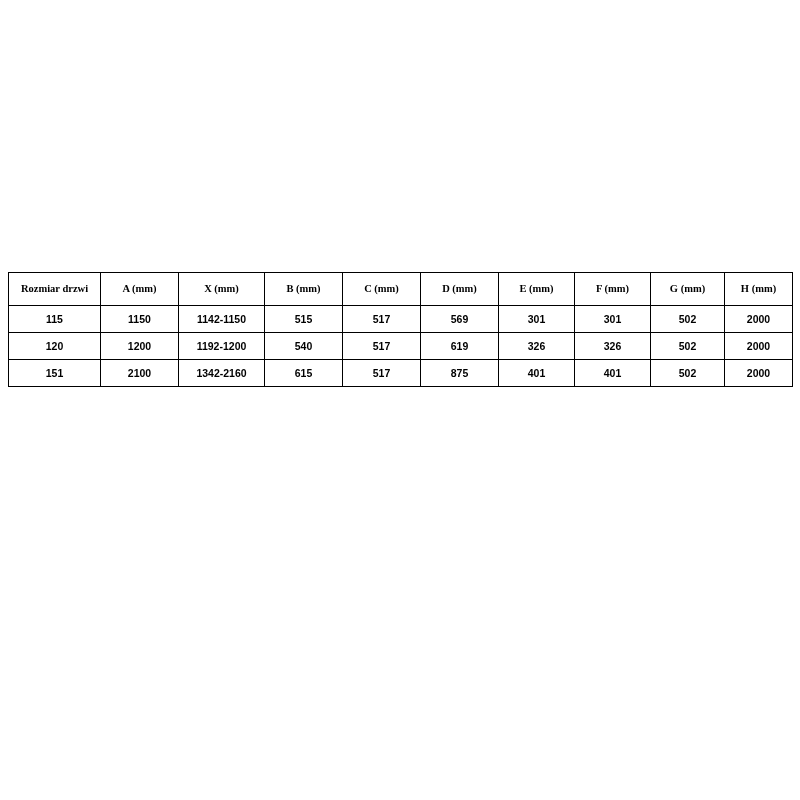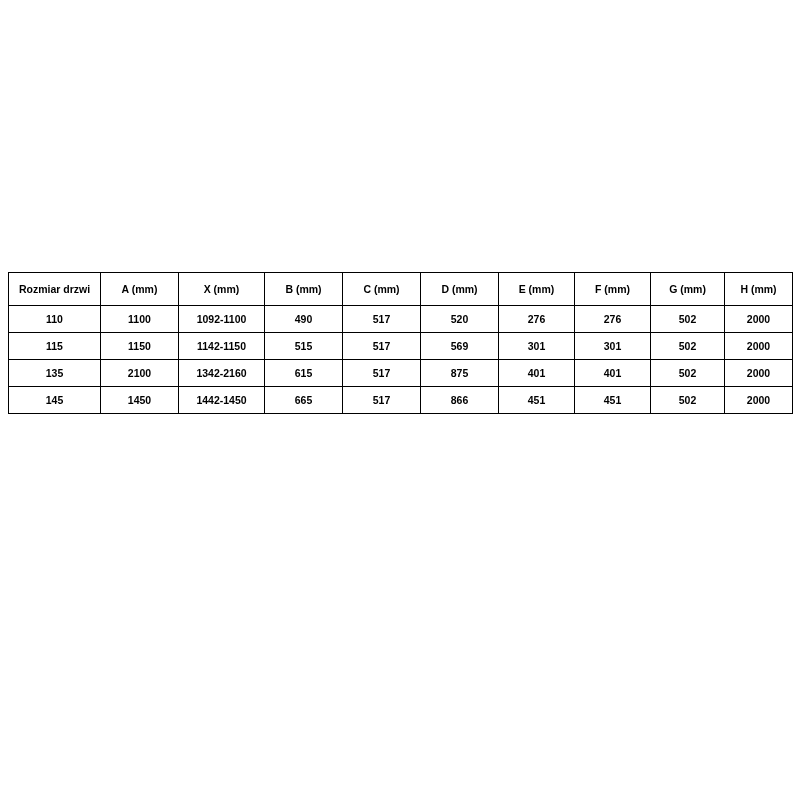--- a/index.html
+++ b/index.html
@@ -35,20 +35,21 @@
     font-weight: bold;
     padding: 0;
     height: 26px;
     line-height: 26px;
     white-space: nowrap;
   }
   table.size-table thead th {
     height: 32px;
     line-height: 32px;
     font-size: 10.5px;
+    font-family: Liberation Serif, serif;
   }
   table.size-table thead th:first-child {
     font-size: 10.5px;
   }
   
   col.c0 { width: 92px; }
   col.c1 { width: 78px; }
   col.c2 { width: 86px; }
   col.c3 { width: 78px; }
   col.c4 { width: 78px; }
@@ -84,62 +85,50 @@
         <th>C (mm)</th>
         <th>D (mm)</th>
         <th>E (mm)</th>
         <th>F (mm)</th>
         <th>G (mm)</th>
         <th>H (mm)</th>
       </tr>
     </thead>
     <tbody>
       <tr>
-        <td>110</td>
-        <td>1100</td>
-        <td>1092-1100</td>
-        <td>490</td>
-        <td>517</td>
-        <td>520</td>
-        <td>276</td>
-        <td>276</td>
-        <td>502</td>
-        <td>2000</td>
-      </tr>
-      <tr>
         <td>115</td>
         <td>1150</td>
         <td>1142-1150</td>
         <td>515</td>
         <td>517</td>
         <td>569</td>
         <td>301</td>
         <td>301</td>
         <td>502</td>
         <td>2000</td>
       </tr>
       <tr>
-        <td>135</td>
+        <td>120</td>
+        <td>1200</td>
+        <td>1192-1200</td>
+        <td>540</td>
+        <td>517</td>
+        <td>619</td>
+        <td>326</td>
+        <td>326</td>
+        <td>502</td>
+        <td>2000</td>
+      </tr>
+      <tr>
+        <td>151</td>
         <td>2100</td>
         <td>1342-2160</td>
         <td>615</td>
         <td>517</td>
         <td>875</td>
         <td>401</td>
         <td>401</td>
         <td>502</td>
         <td>2000</td>
       </tr>
-      <tr>
-        <td>145</td>
-        <td>1450</td>
-        <td>1442-1450</td>
-        <td>665</td>
-        <td>517</td>
-        <td>866</td>
-        <td>451</td>
-        <td>451</td>
-        <td>502</td>
-        <td>2000</td>
-      </tr>
     </tbody>
   </table>
 </div>
 
 </body></html>

